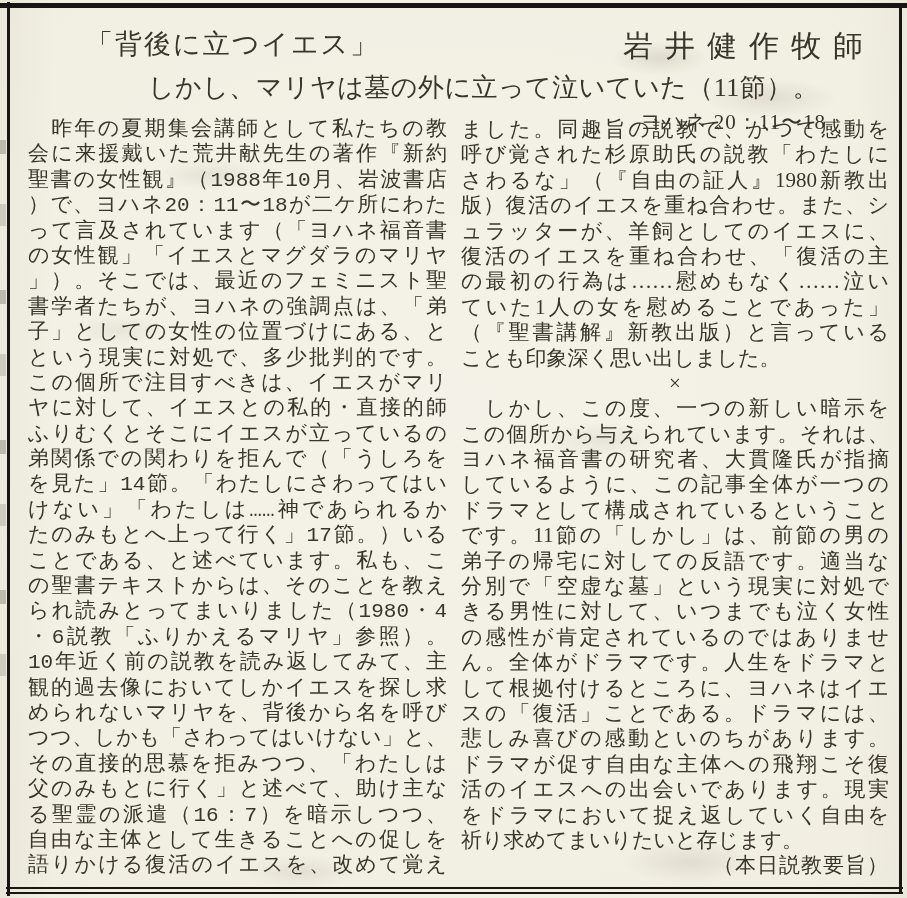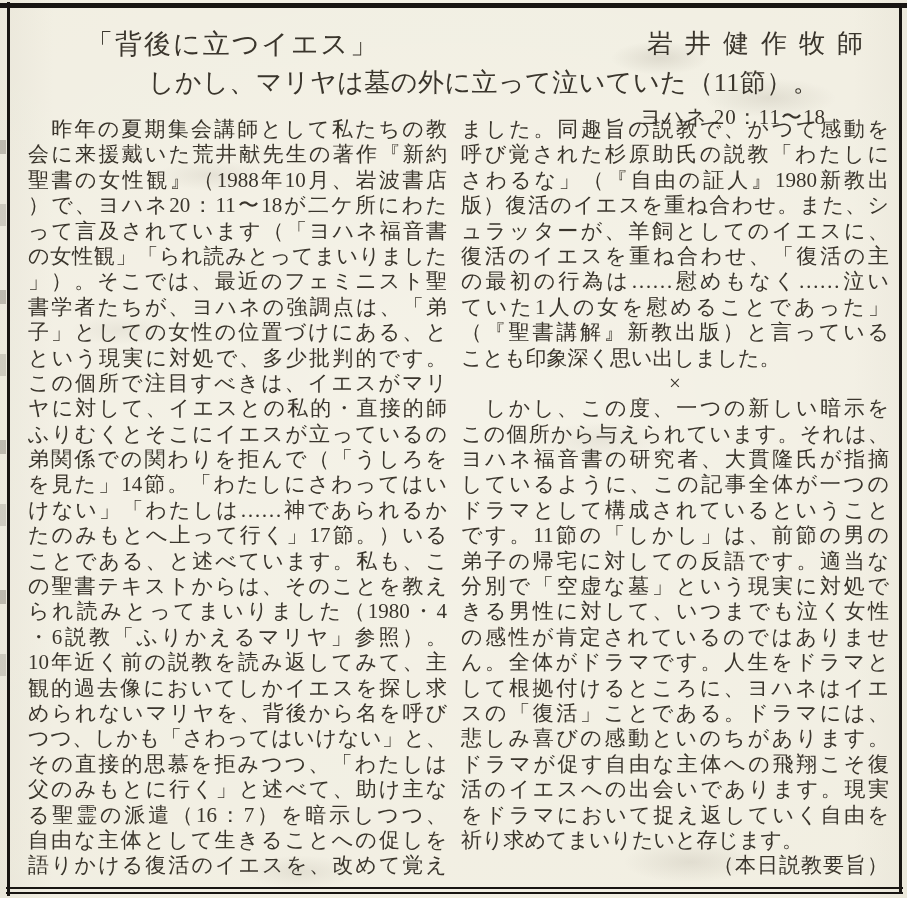--- a/index.html
+++ b/index.html
@@ -52,37 +52,37 @@
 
   
   .header{position:absolute;left:30px;right:20px;top:26px;}
   .title-row{display:flex;justify-content:space-between;align-items:flex-start;gap:32px;}
   .doc-title{
     margin-left:56px;
     font-size:27px;letter-spacing:2px;white-space:nowrap;
   }
   .doc-author{
     margin-right:12px;
-    font-size:26px;letter-spacing:12px;white-space:nowrap;
+    font-size:30px;letter-spacing:12px;white-space:nowrap;
   }
   .doc-subtitle{
     margin-top:3px;margin-left:118px;
     font-size:26px;letter-spacing:0.5px;white-space:nowrap;
   }
   .doc-scripture{
     margin-top:3px;margin-left:610px;
     font-size:21px;letter-spacing:1px;white-space:nowrap;
   }
 
   
   .columns{
     position:absolute;left:28px;top:117px;
     display:flex;gap:14px;
   }
-  .col-left{width:419px;}
+  .col-left{width:419px;font-family:Liberation Mono, monospace;}
   .col-right{width:428px;}
   .line{
     font-size:21px;line-height:25.4px;height:25.4px;
     text-align:justify;text-align-last:justify;
     text-justify:inter-character;
     overflow:hidden;
   }
   
   .para-endshort > .line:last-child{text-align-last:left;}
   .separator-line{
@@ -117,21 +117,21 @@
 </div>
 
 <div class="columns">
 
   <div class="col-left">
       <div class="line">　昨年の夏期集会講師として私たちの教</div>
       <div class="line">会に来援戴いた荒井献先生の著作『新約</div>
       <div class="line">聖書の女性観』（1988年10月、岩波書店</div>
       <div class="line">）で、ヨハネ20：11〜18が二ケ所にわた</div>
       <div class="line">って言及されています（「ヨハネ福音書</div>
-      <div class="line">の女性観」「られ読みとってまいりました</div>
+      <div class="line">の女性観」「イエスとマグダラのマリヤ</div>
       <div class="line">」）。そこでは、最近のフェミニスト聖</div>
       <div class="line">書学者たちが、ヨハネの強調点は、「弟</div>
       <div class="line">子」としての女性の位置づけにある、と</div>
       <div class="line">という現実に対処で、多少批判的です。</div>
       <div class="line">この個所で注目すべきは、イエスがマリ</div>
       <div class="line">ヤに対して、イエスとの私的・直接的師</div>
       <div class="line">ふりむくとそこにイエスが立っているの</div>
       <div class="line">弟関係での関わりを拒んで（「うしろを</div>
       <div class="line">を見た」14節。「わたしにさわってはい</div>
       <div class="line">けない」「わたしは……神であられるか</div>

